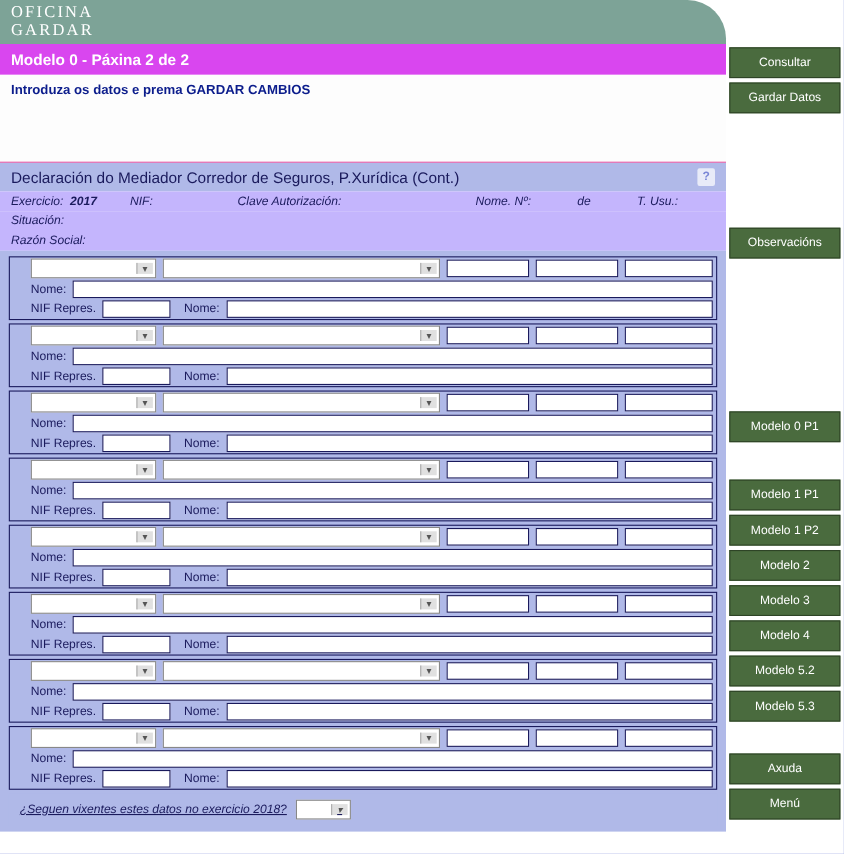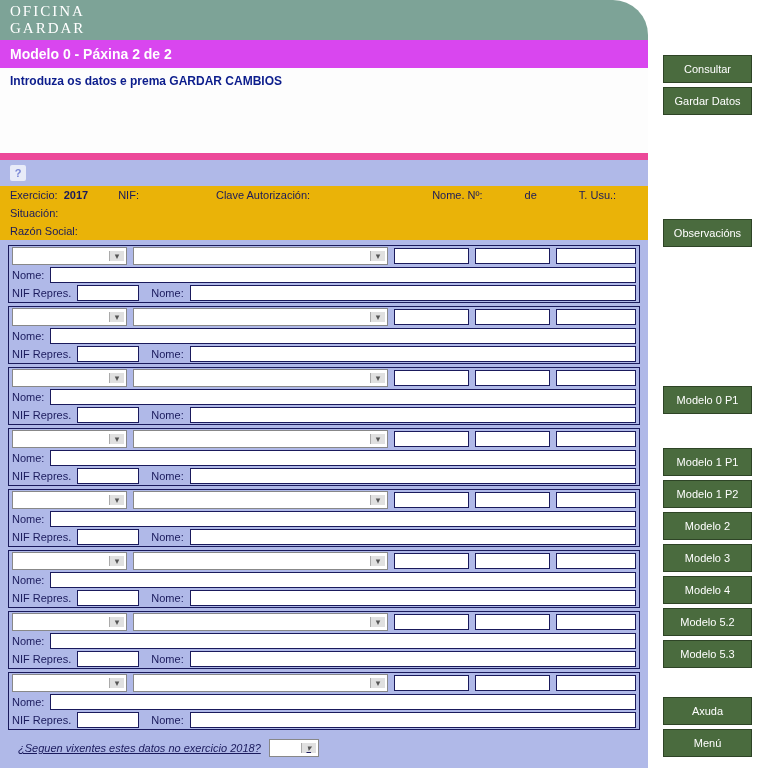--- a/index.html
+++ b/index.html
@@ -6,21 +6,21 @@
     body {
       font-family: Arial, sans-serif;
       background: #fff;
       width: 767px;
       height: 776px;
       overflow: hidden;
       font-size: 11px;
     }
     .container { display: flex; }
     .main { width: 660px; }
-    .sidebar { width: 131px; padding: 15px; }
+    .sidebar { width: 131px; padding: 3px; }
     .header-bar {
       background: #7da397;
       height: 40px;
       display: flex;
       align-items: flex-start;
       padding: 3px 10px;
       border-top-right-radius: 35px;
       position: relative;
     }
     .logo {
@@ -50,23 +50,23 @@
       justify-content: center;
       font-weight: bold;
       border-radius: 2px;
       margin-left: 8px;
     }
     .instruction {
       background: #fdfdfd;
       color: #0c1d8c;
       font-weight: bold;
       padding: 6px 10px;
-      height: 92px;
+      height: 80px;
       font-size: 12px;
-      border-bottom: 7px solid #ec4899;
+      border-bottom: 1px solid #ec4899;
     }
     .subtitle-bar {
       background: #b0b9e8;
       color: #1a1a5c;
       padding: 5px 10px;
       display: flex;
       justify-content: space-between;
       align-items: center;
       font-size: 14px;
     }
@@ -76,27 +76,28 @@
       width: 16px;
       height: 16px;
       display: inline-flex;
       align-items: center;
       justify-content: center;
       font-weight: bold;
       font-size: 11px;
       border-radius: 2px;
     }
     .meta-row {
-      background: #eab308;
+      background: #c4b5fd;
       color: #1a1a5c;
       padding: 3px 10px;
       font-size: 11px;
       display: flex;
       gap: 6px;
       align-items: flex-end;
+      font-style: italic;
     }
     .meta-row .lbl { }
     .meta-row .sp { display: inline-block; }
     .table-area {
       background: #b0b9e8;
       padding: 5px 8px;
     }
     .col-headers {
       display: flex;
       color: #1a1a5c;
@@ -112,20 +113,21 @@
     .block {
       border: 1px solid #1a1a5c;
       margin-bottom: 3px;
       background: #b0b9e8;
     }
     .row1, .row2, .row3 {
       display: flex;
       align-items: center;
       padding: 1px 3px;
       gap: 6px;
+      margin-left: 16px;
     }
     .sel {
       background: #fff;
       border: 1px solid #888;
       height: 18px;
       display: inline-flex;
       align-items: center;
       justify-content: flex-end;
       padding-right: 2px;
     }
@@ -192,20 +194,21 @@
       </div>
     </div>
 
     <div class="title-bar">
       <span>Modelo 0 - Páxina 2 de 2</span>
     </div>
 
     <div class="instruction">Introduza os datos e prema GARDAR CAMBIOS</div>
 
     <div class="subtitle-bar">
+      <span>Declaración do Mediador Corredor de Seguros, P.Xurídica (Cont.)</span>
       <span class="help-icon">?</span>
     </div>
 
     <div class="meta-row">
       <span class="lbl">Exercicio:</span>
       <span class="lbl" style="font-weight:bold">2017</span>
       <span class="sp" style="width:18px"></span>
       <span class="lbl">NIF:</span>
       <span class="sp" style="width:65px"></span>
       <span class="lbl">Clave Autorización:</span>

